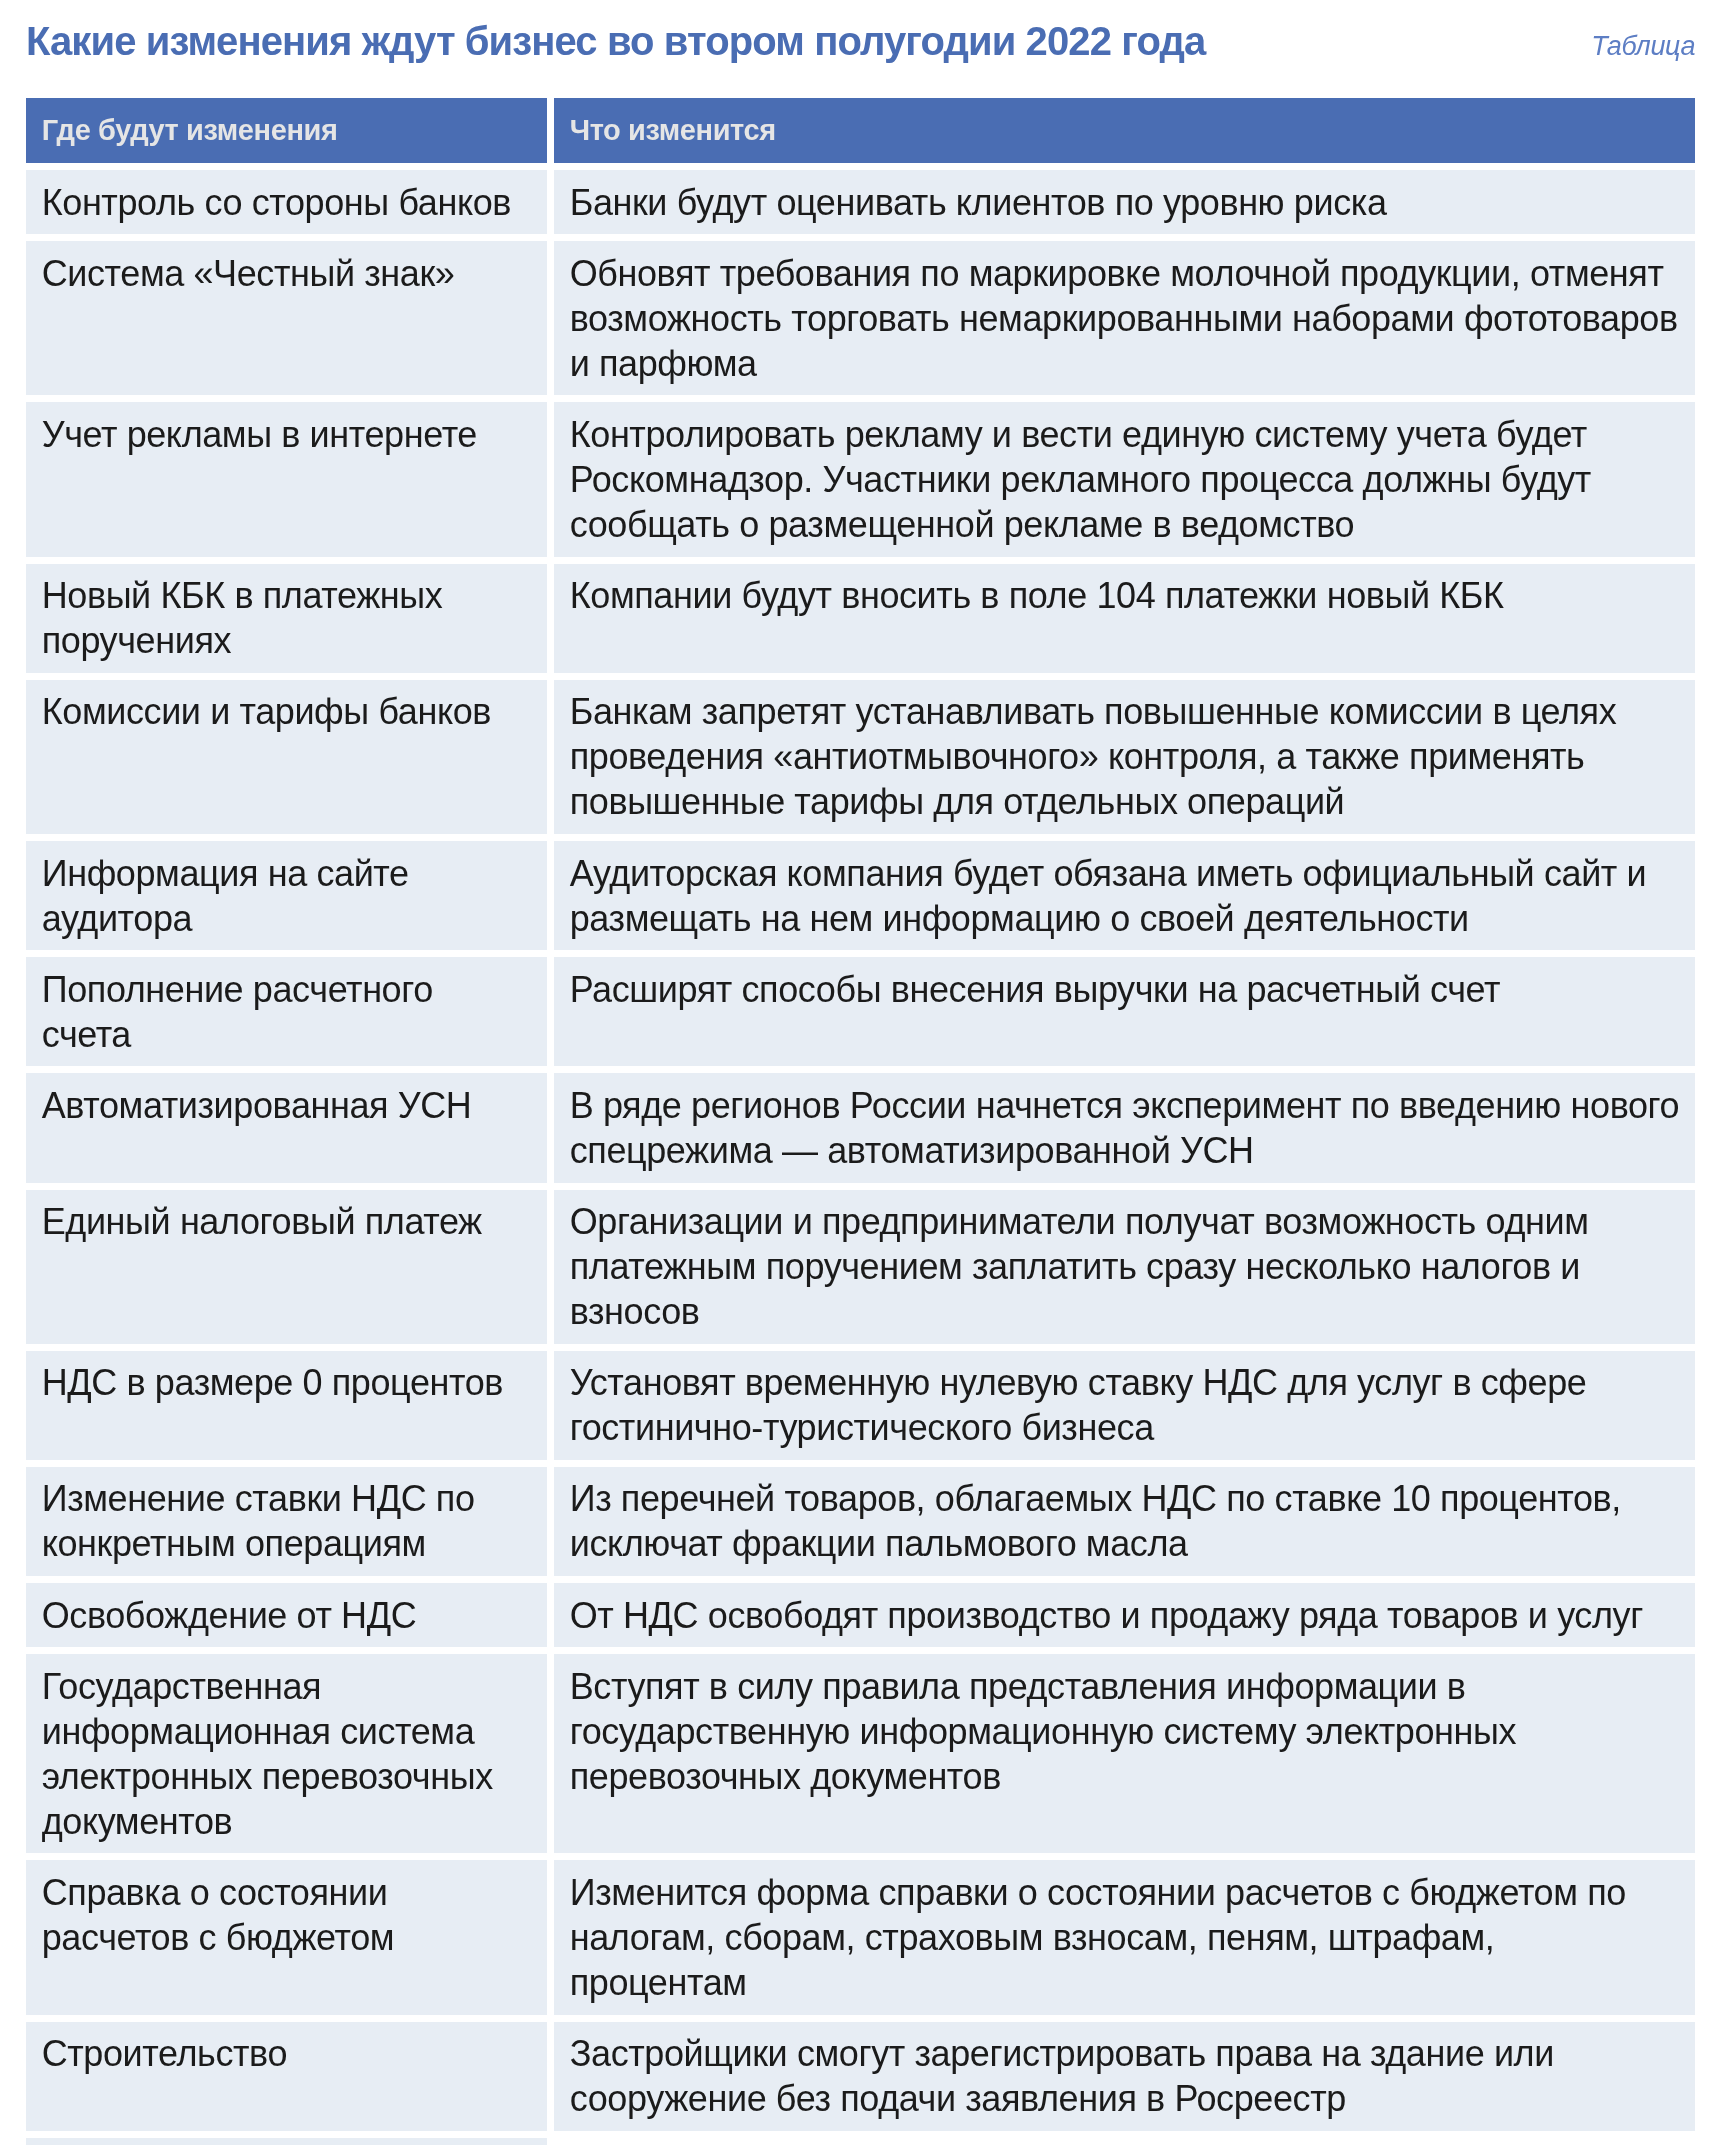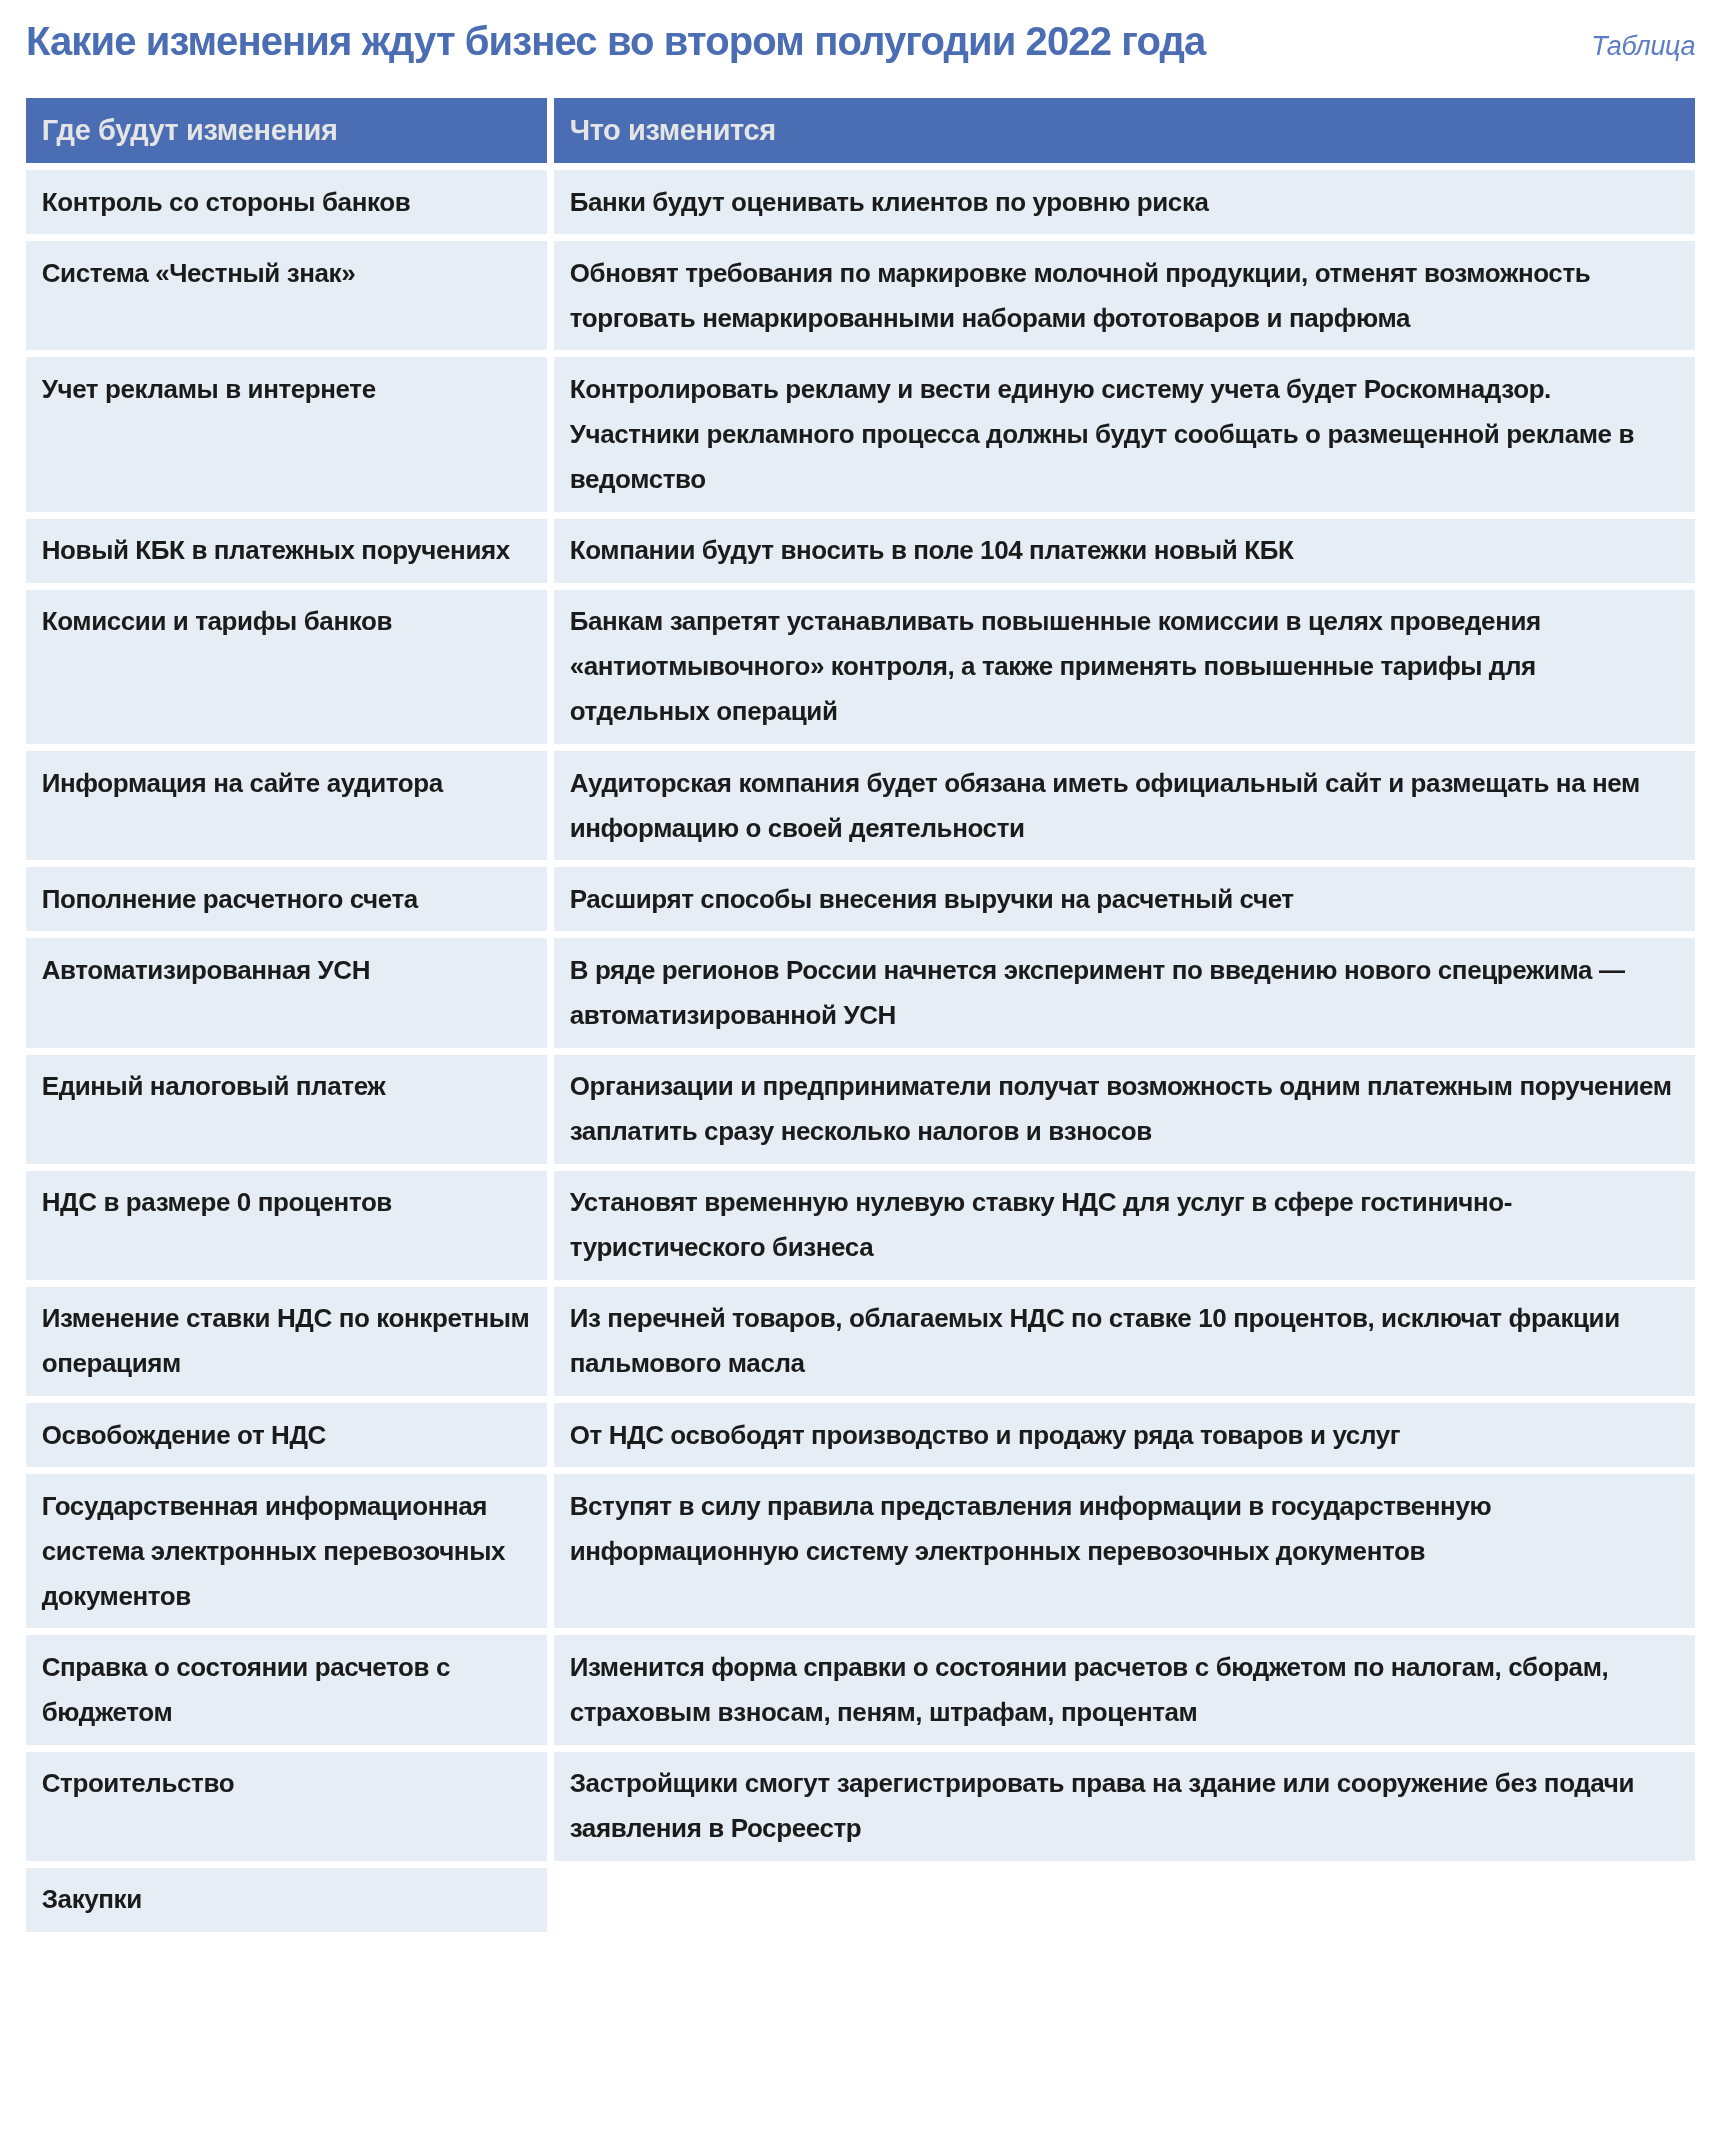--- a/index.html
+++ b/index.html
@@ -42,26 +42,25 @@
     width: 100%;
   }
   .trow {
     display: grid;
     grid-template-columns: 521px 1fr;
     column-gap: 7px;
     margin-bottom: 7px;
   }
   .cell {
     background: #e7edf4;
-    font-size: 26px;
+    font-size: 36px;
     line-height: 45px;
     letter-spacing: -0.4px;
     padding: 9.6px 15.7px;
     box-sizing: border-box;
-    font-weight: bold;
   }
   .thead .cell {
     background: #4a6db3;
     color: #e5e5e5;
     font-weight: bold;
     font-size: 29px;
     display: flex;
     align-items: center;
     min-height: 65px;
     padding-top: 7px;

